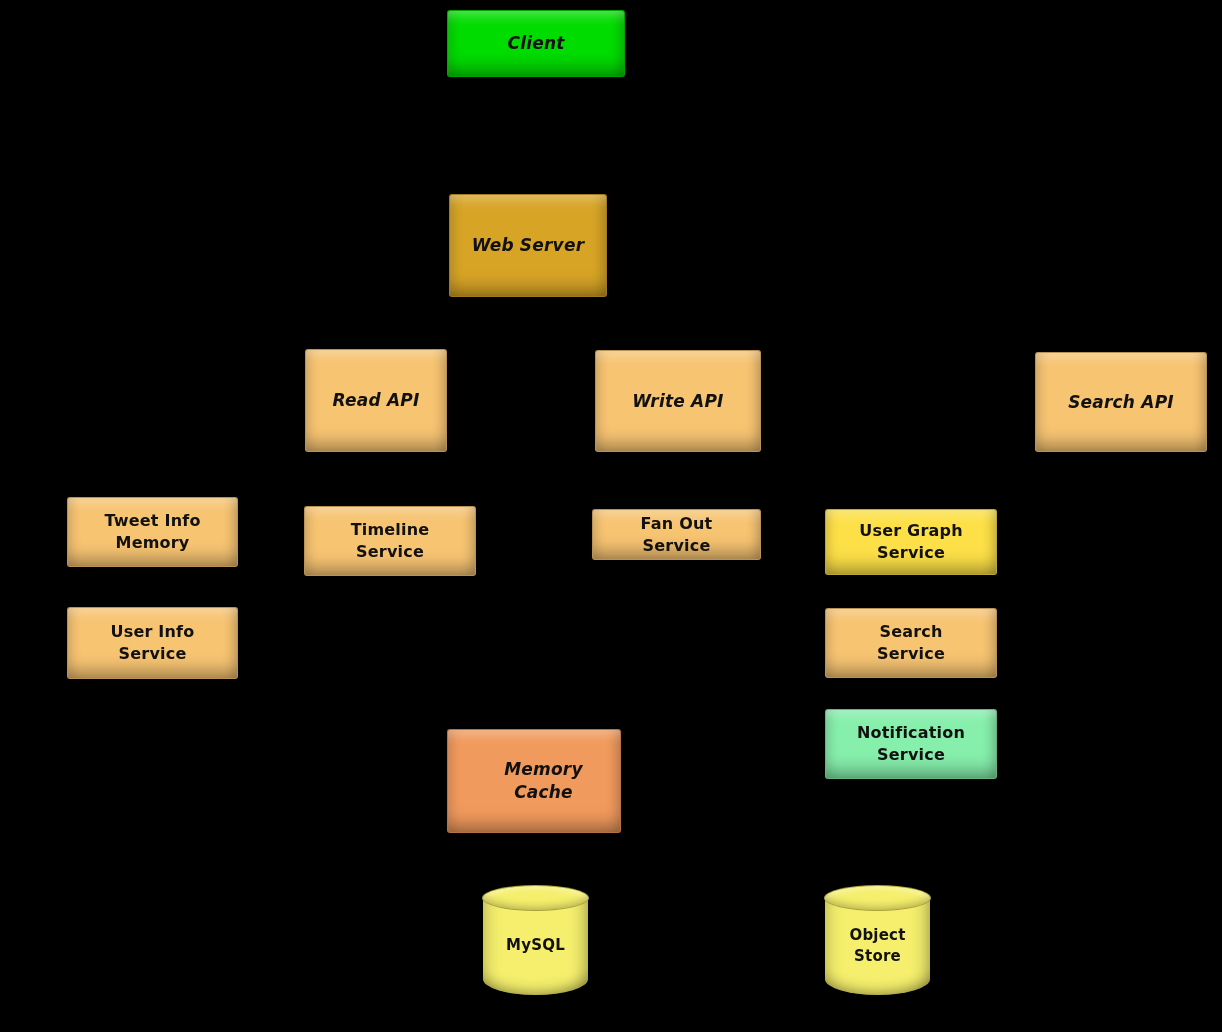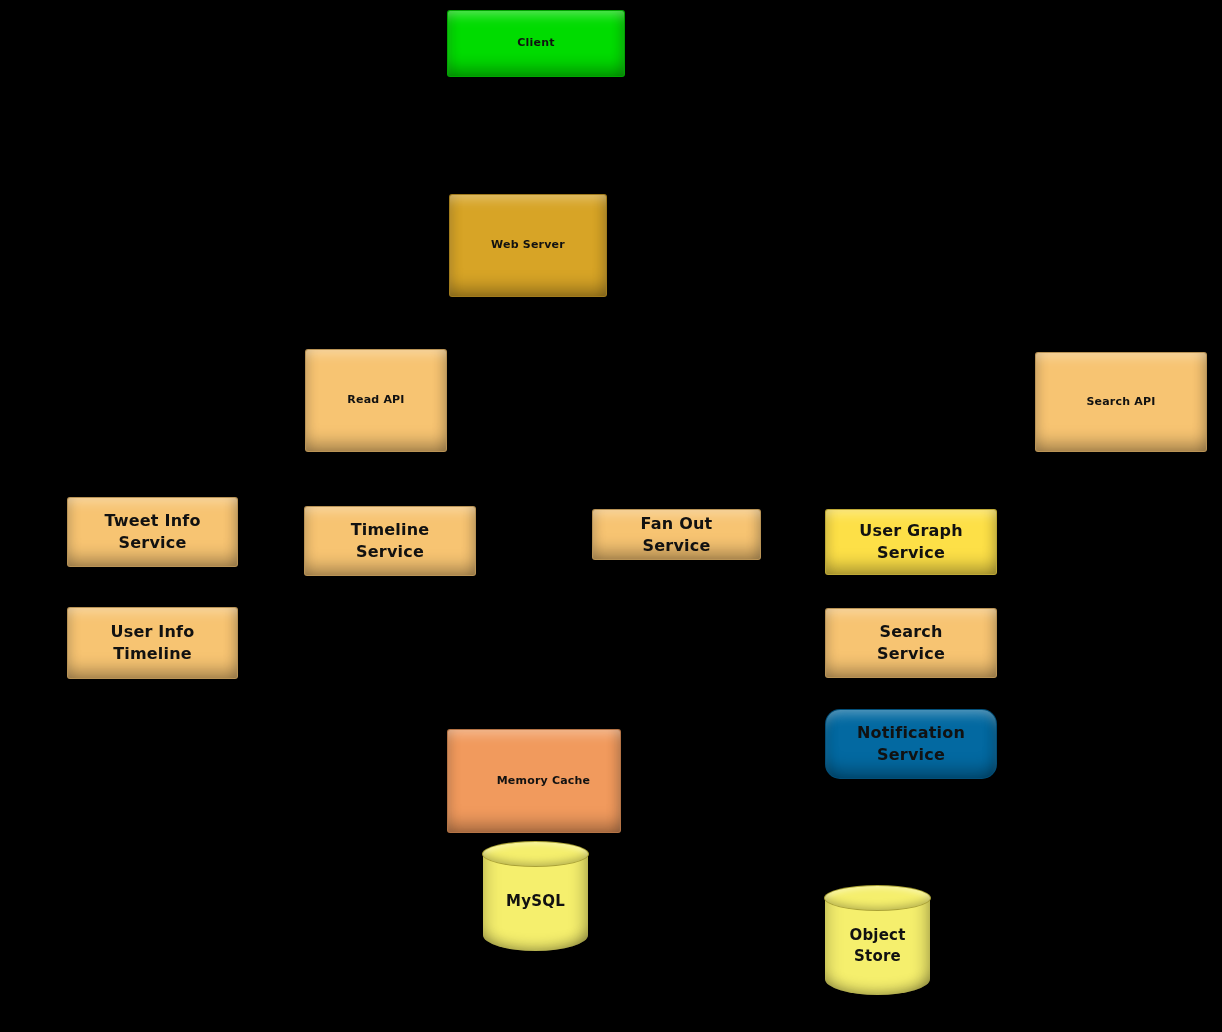--- a/index.html
+++ b/index.html
@@ -61,93 +61,96 @@
       inset 0 -5px 8px -3px rgba(0,0,0,0.28),
       inset 0 4px 7px -3px rgba(255,255,255,0.55);
   }
   .cylinder .label {
     position: relative;
     z-index: 1;
     font-size: 15px;
   }
 
   
-  .big .label   { font-size: 11px; }
+  .big .label   { font-size: 17px; font-style: italic; }
   .small .label { font-size: 16px; }
 
   
   .n-client        { left: 447px;  top: 10px;  width: 178px; height: 67px;  }
   .n-web-server    { left: 449px;  top: 194px; width: 158px; height: 103px; }
   .n-read-api      { left: 305px;  top: 349px; width: 142px; height: 103px; }
   .n-write-api     { left: 595px;  top: 350px; width: 166px; height: 102px; }
   .n-search-api    { left: 1035px; top: 352px; width: 172px; height: 100px; }
   .n-tweet-info    { left: 67px;   top: 497px; width: 171px; height: 70px;  }
   .n-timeline      { left: 304px;  top: 506px; width: 172px; height: 70px;  }
   .n-fan-out       { left: 592px;  top: 509px; width: 169px; height: 51px;  }
   .n-user-graph    { left: 825px;  top: 509px; width: 172px; height: 66px;  }
   .n-user-info     { left: 67px;   top: 607px; width: 171px; height: 72px;  }
   .n-search-svc    { left: 825px;  top: 608px; width: 172px; height: 70px;  }
   .n-notification  { left: 825px;  top: 709px; width: 172px; height: 70px;  }
   .n-memory-cache  { left: 447px;  top: 729px; width: 174px; height: 104px; }
-  .n-mysql         { left: 483px;  top: 852px; width: 105px; height: 99px;  }
+  .n-mysql         { left: 483px;  top: 896px; width: 105px; height: 99px;  }
   .n-object-store  { left: 825px;  top: 896px; width: 105px; height: 99px;  }
 </style>
 </head>
 <body>
 
 <div id="stage" style="background-color: rgb(0, 0, 0); color: rgb(17, 17, 17);">
 
   <div class="node box big n-client" style="background-color: rgb(0, 220, 0);">
     <span class="label">Client</span>
   </div>
 
   <div class="node box big n-web-server" style="background-color: rgb(215, 164, 38);">
     <span class="label">Web Server</span>
   </div>
 
   <div class="node box big n-read-api" style="background-color: rgb(247, 196, 114);">
     <span class="label">Read API</span>
   </div>
 
+  <div class="node box big n-write-api" style="background-color: rgb(247, 196, 114);">
+    <span class="label">Write API</span>
+  </div>
 
   <div class="node box big n-search-api" style="background-color: rgb(247, 196, 114);">
     <span class="label">Search API</span>
   </div>
 
   <div class="node box small n-tweet-info" style="background-color: rgb(247, 196, 114);">
     <span class="label">Tweet Info
-Service</span>
+Memory</span>
   </div>
 
   <div class="node box small n-timeline" style="background-color: rgb(247, 196, 114);">
     <span class="label">Timeline
 Service</span>
   </div>
 
   <div class="node box small n-fan-out" style="background-color: rgb(247, 196, 114);">
     <span class="label">Fan Out
 Service</span>
   </div>
 
   <div class="node box small n-user-graph" style="background-color: #fde047;">
     <span class="label">User Graph
 Service</span>
   </div>
 
   <div class="node box small n-user-info" style="background-color: rgb(247, 196, 114);">
     <span class="label">User Info
-Timeline</span>
+Service</span>
   </div>
 
   <div class="node box small n-search-svc" style="background-color: rgb(247, 196, 114);">
     <span class="label">Search
 Service</span>
   </div>
 
-  <div class="node box small n-notification" style="background-color: #0369a1; border-radius: 15px;">
+  <div class="node box small n-notification" style="background-color: #86efac;">
     <span class="label">Notification
 Service</span>
   </div>
 
   <div class="node box big n-memory-cache" style="background-color: rgb(241, 154, 93); padding-left: 19px;">
     <span class="label">Memory Cache</span>
   </div>
 
   <div class="node cylinder n-mysql" style="background-color: rgb(245, 239, 109);">
     <span class="label">MySQL</span>

